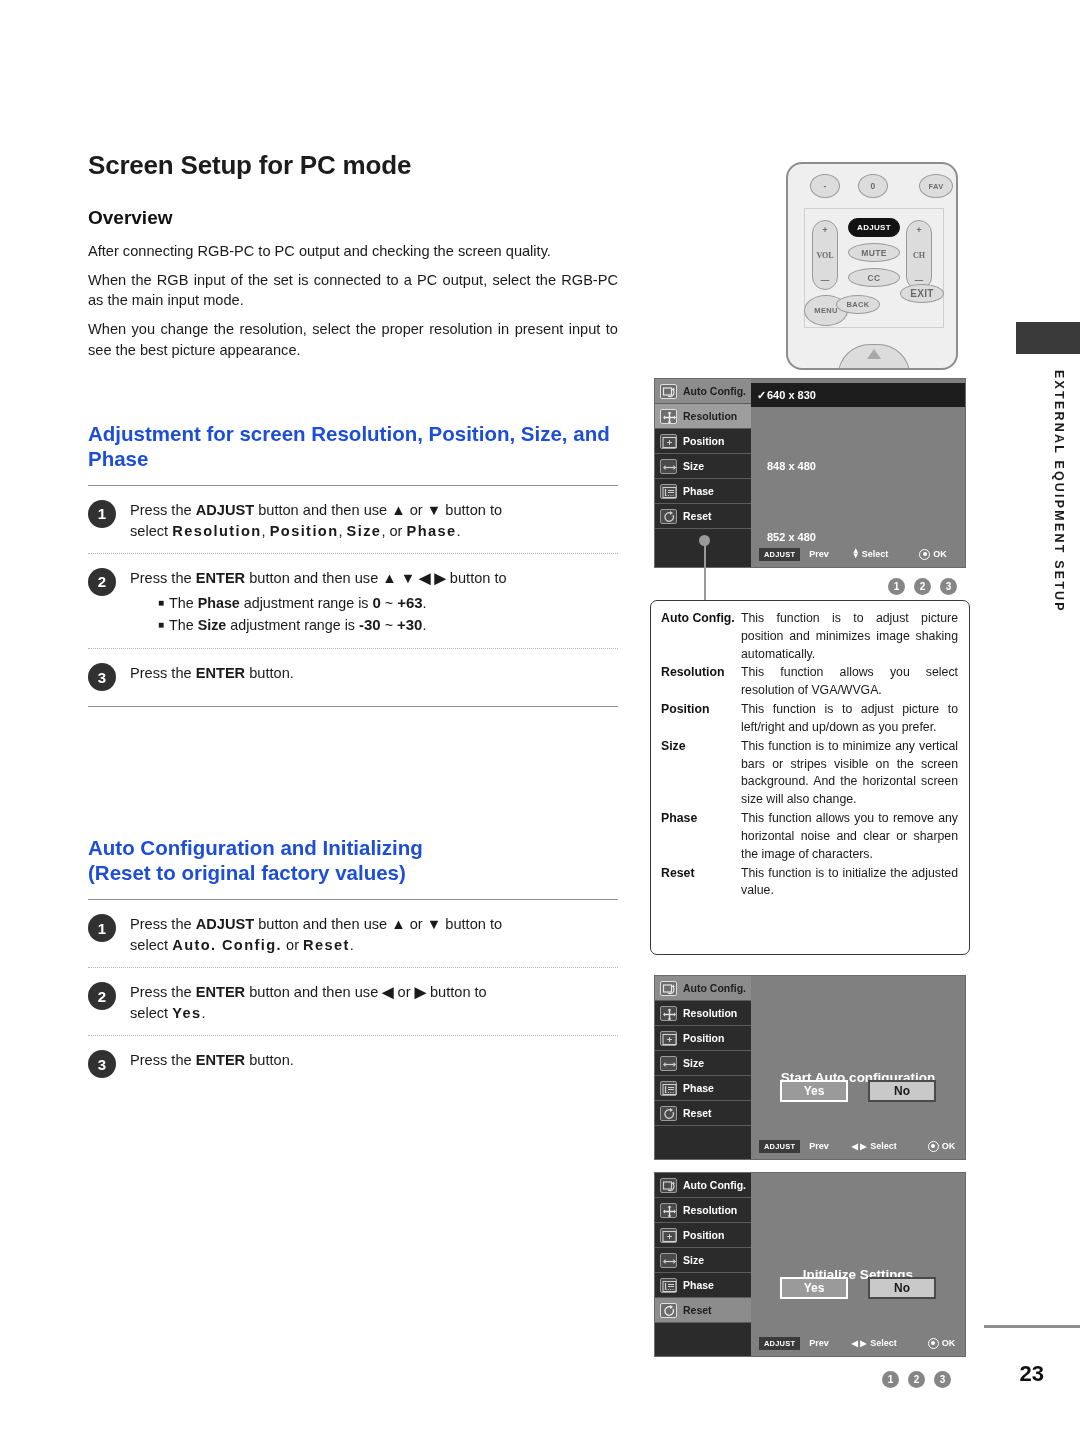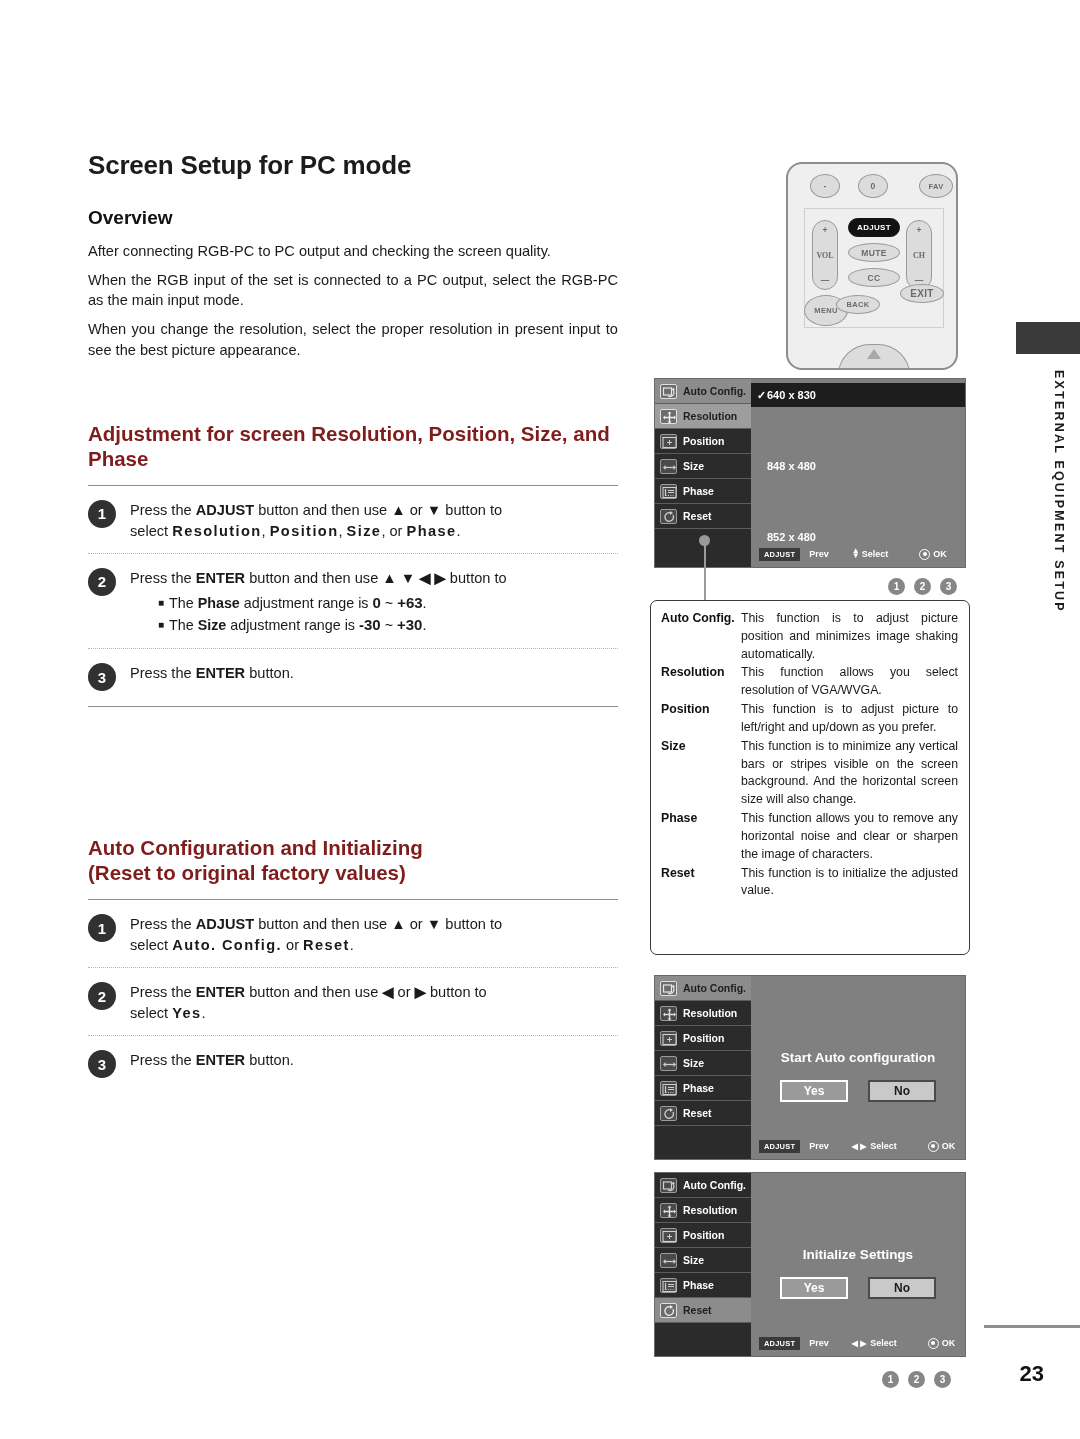--- a/index.html
+++ b/index.html
@@ -21,21 +21,21 @@
   }
   .sec-head {
     font-size:19px; font-weight:bold; color:#111; margin:0 0 12px 0;
   }
   .para {
     font-size:14.6px; line-height:1.38; color:#1a1a1a;
     text-align:justify; margin:0 0 9px 0;
   }
 
   .big-head {
-    font-size:20.5px; font-weight:bold; color:#7f1d1d;
+    font-size:20.5px; font-weight:bold; color:#1d4ed8;
     line-height:1.22; margin:0;
   }
   .rule { height:1px; background:#8e8e8e; margin:14px 0 0 0; }
   .dotted {
     height:0; border-top:1.4px dotted #b5b5b5; margin:9px 0 0 0;
   }
 
   .step {
     display:flex; align-items:flex-start; gap:14px; padding:13px 0 2px 0;
   }
@@ -138,21 +138,21 @@
   .ok-dot {
     width:11px; height:11px; border-radius:50%; border:1.6px solid #fff;
     display:inline-flex; align-items:center; justify-content:center;
     margin-right:3px;
   }
   .ok-dot i { width:4px;height:4px;border-radius:50%;background:#fff;display:block; }
   .vstack { display:inline-flex; flex-direction:column; line-height:.6; font-size:8px; margin-right:2px;}
 
   .osd-title {
     position:absolute; left:0; right:0; text-align:center;
-    color:#fff; font-size:13.5px; font-weight:bold;
+    color:#fff; font-size:13.5px; font-weight:bold;margin-top:20px;
   }
   .yn-wrap {
     position:absolute; left:0; right:0; display:flex;
     justify-content:center; gap:20px;
   }
   .yn {
     width:68px; height:22px; display:flex; align-items:center;
     justify-content:center; font-size:12px; font-weight:bold;
     border:2px solid #ffffff; background:#9a9a9a; color:#ffffff;
   }

